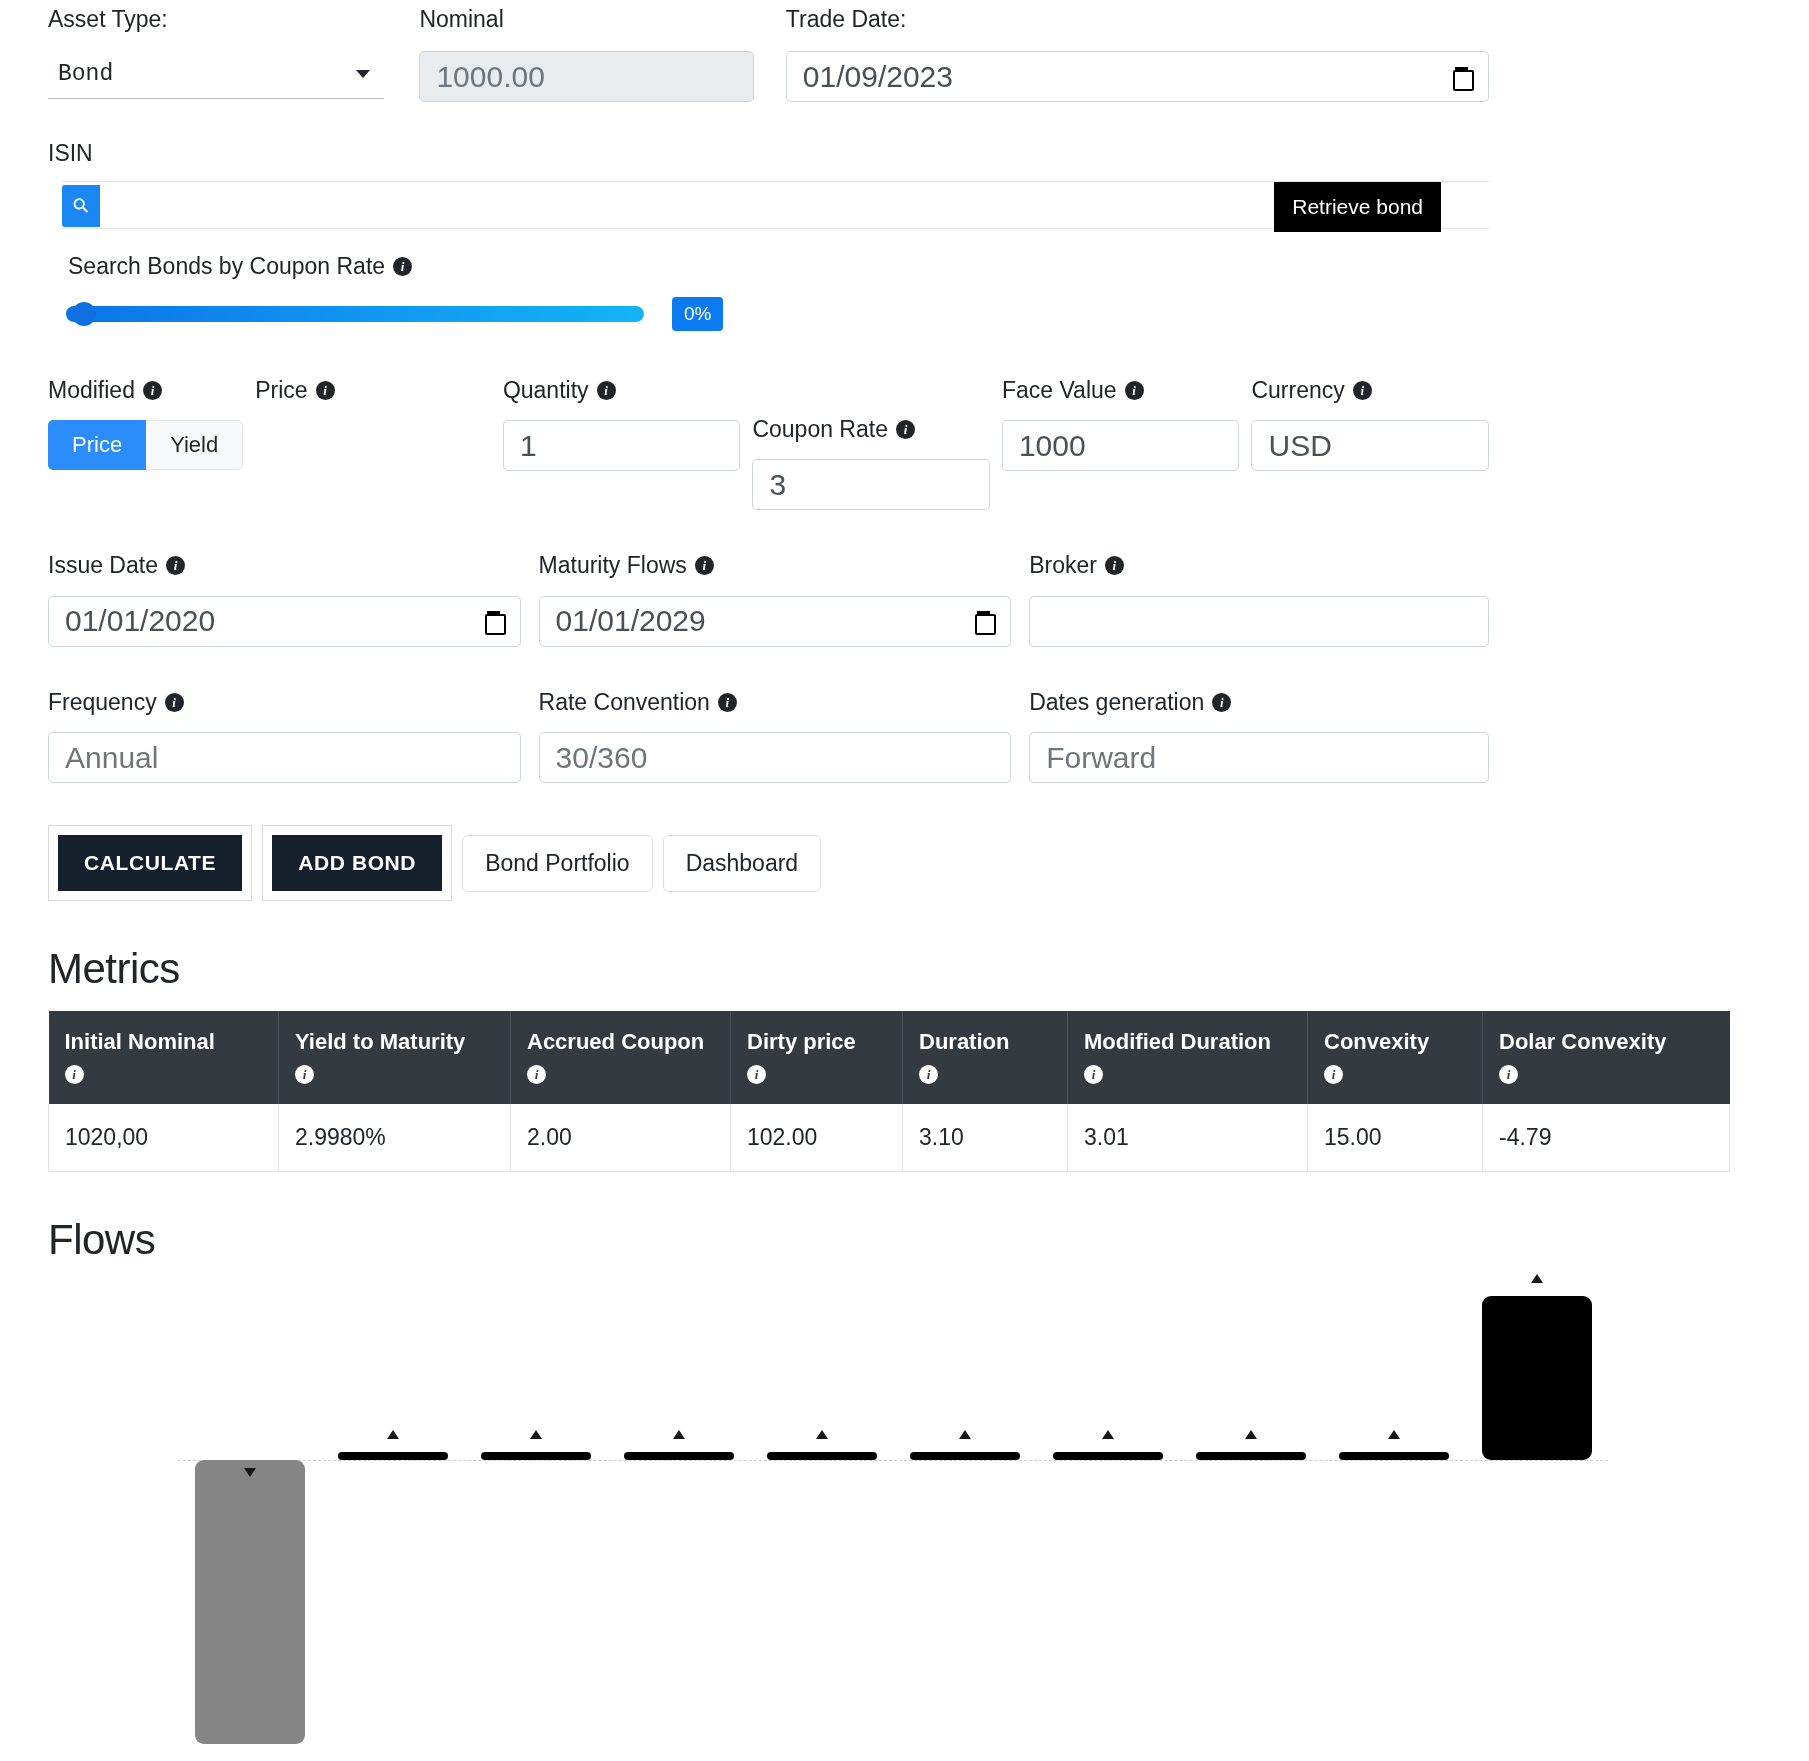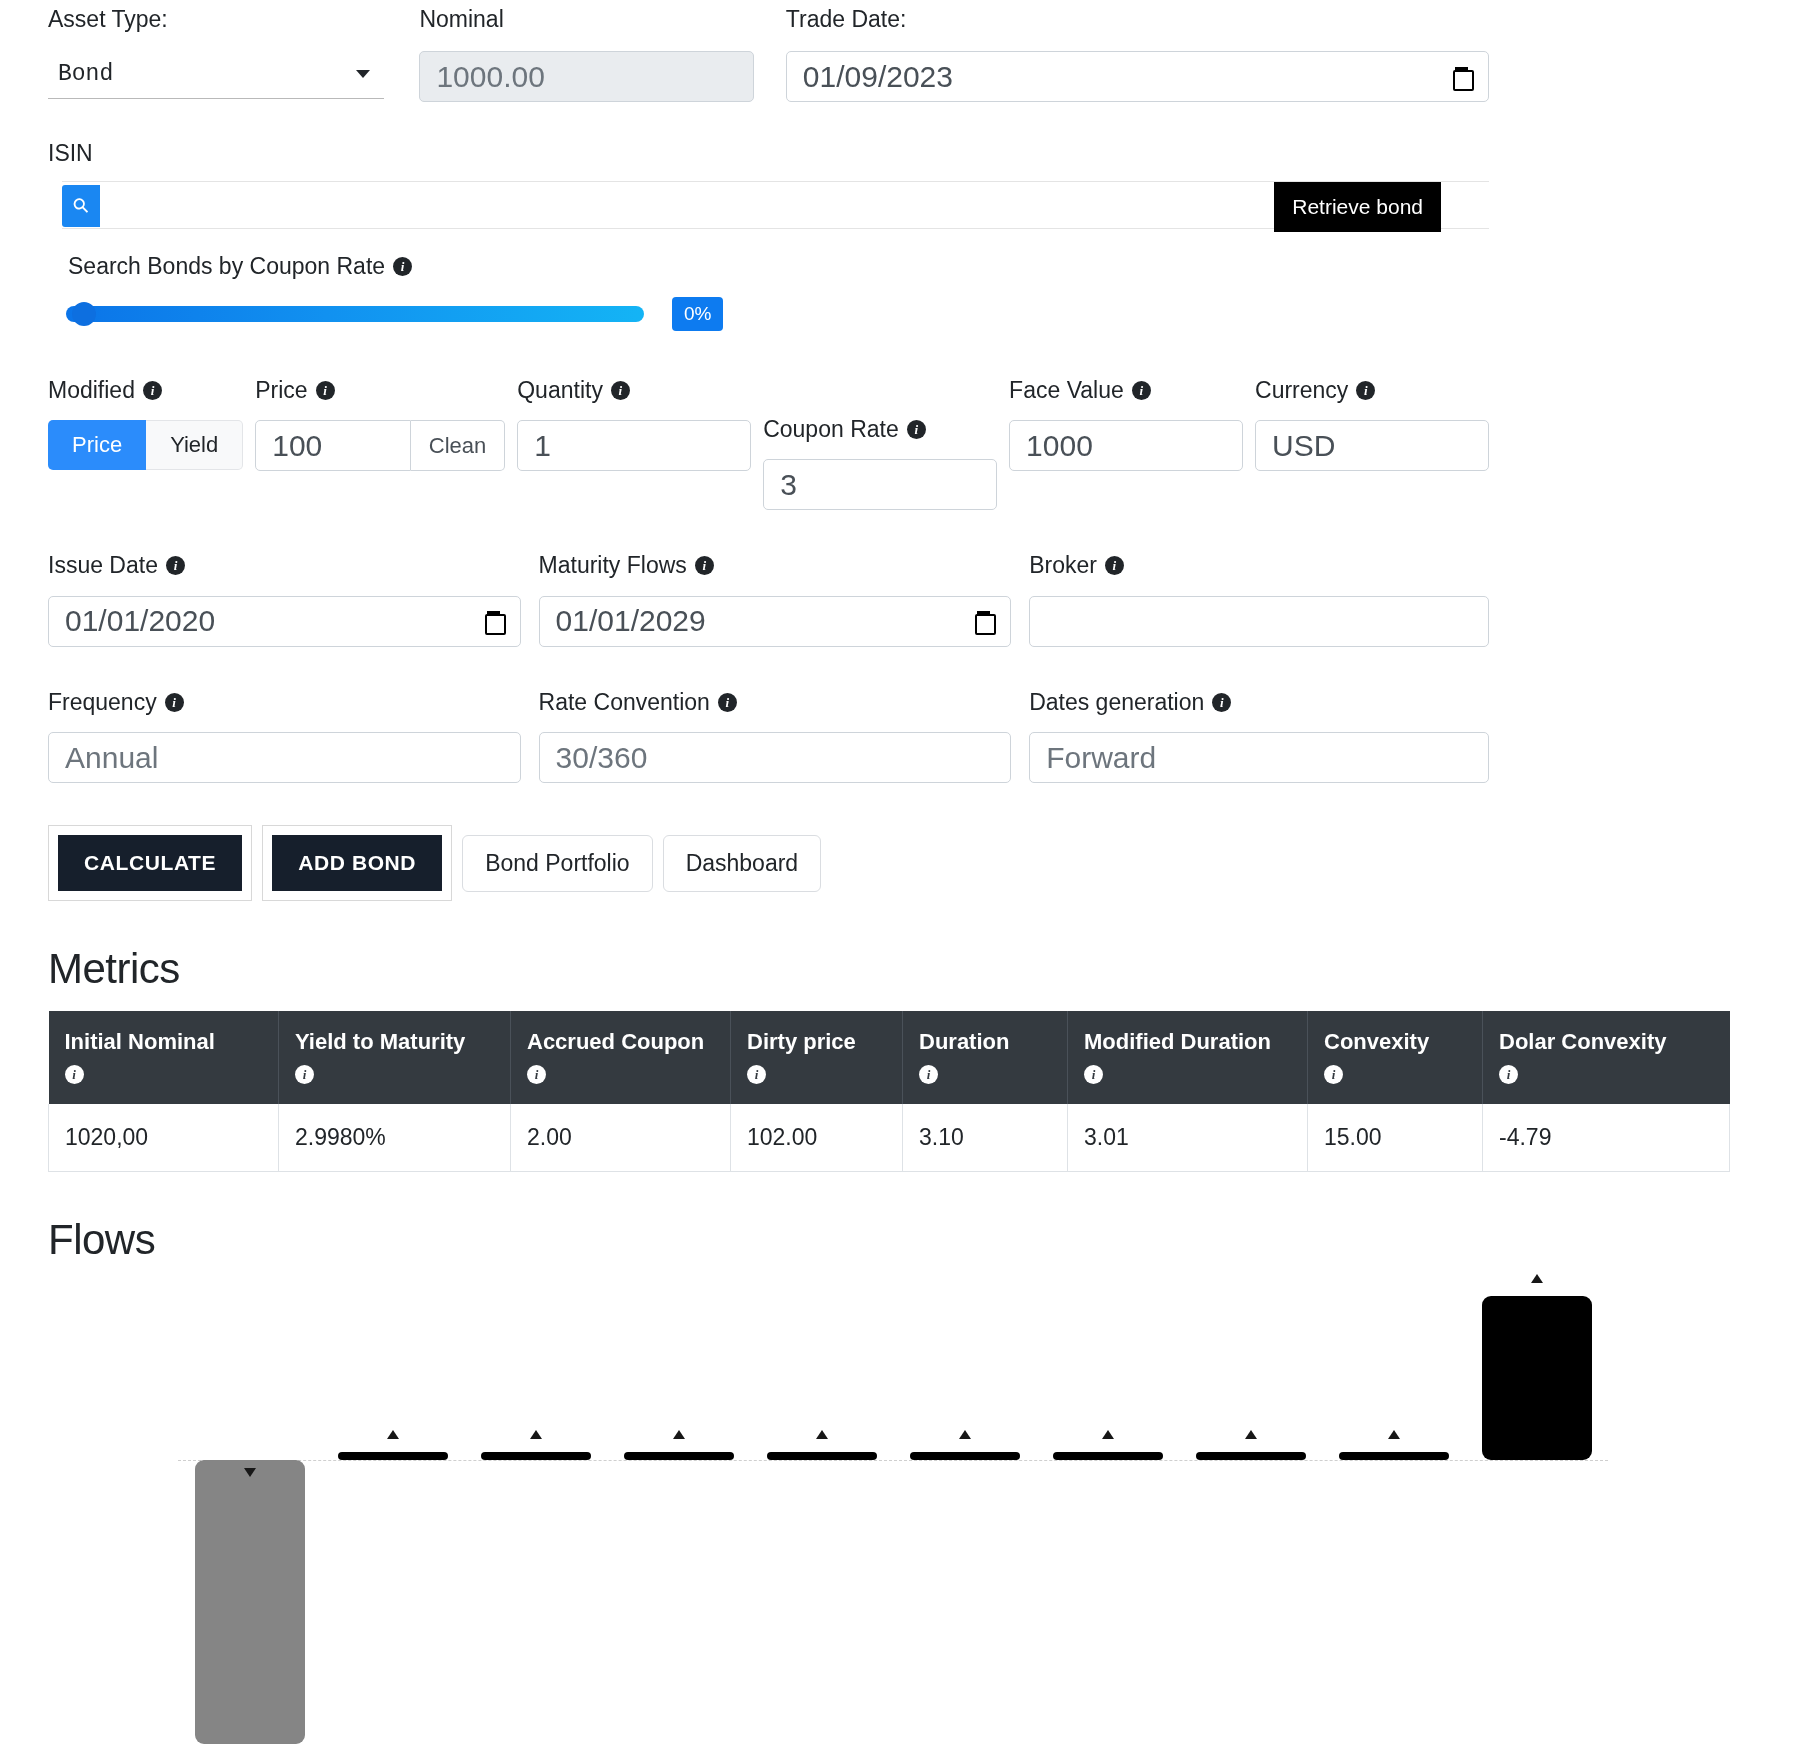--- a/index.html
+++ b/index.html
@@ -254,26 +254,20 @@
       <div class="toggle-group">
         <div class="toggle active">Price</div>
         <div class="toggle inactive">Yield</div>
       </div>
     </div>
 
     <div class="gp-col w-price">
       <div class="label">
         <span>Price</span>
         <span class="info-icon">i</span>
-      </div>
-      <div class="input-group">
-        <div class="field filled">
-          <span>100</span>
-        </div>
-        <div class="addon">Clean</div>
       </div>
     </div>
 
     <div class="gp-col w-qty">
       <div class="label">
         <span>Quantity</span>
         <span class="info-icon">i</span>
       </div>
       <div class="field filled">
         <span>1</span>

